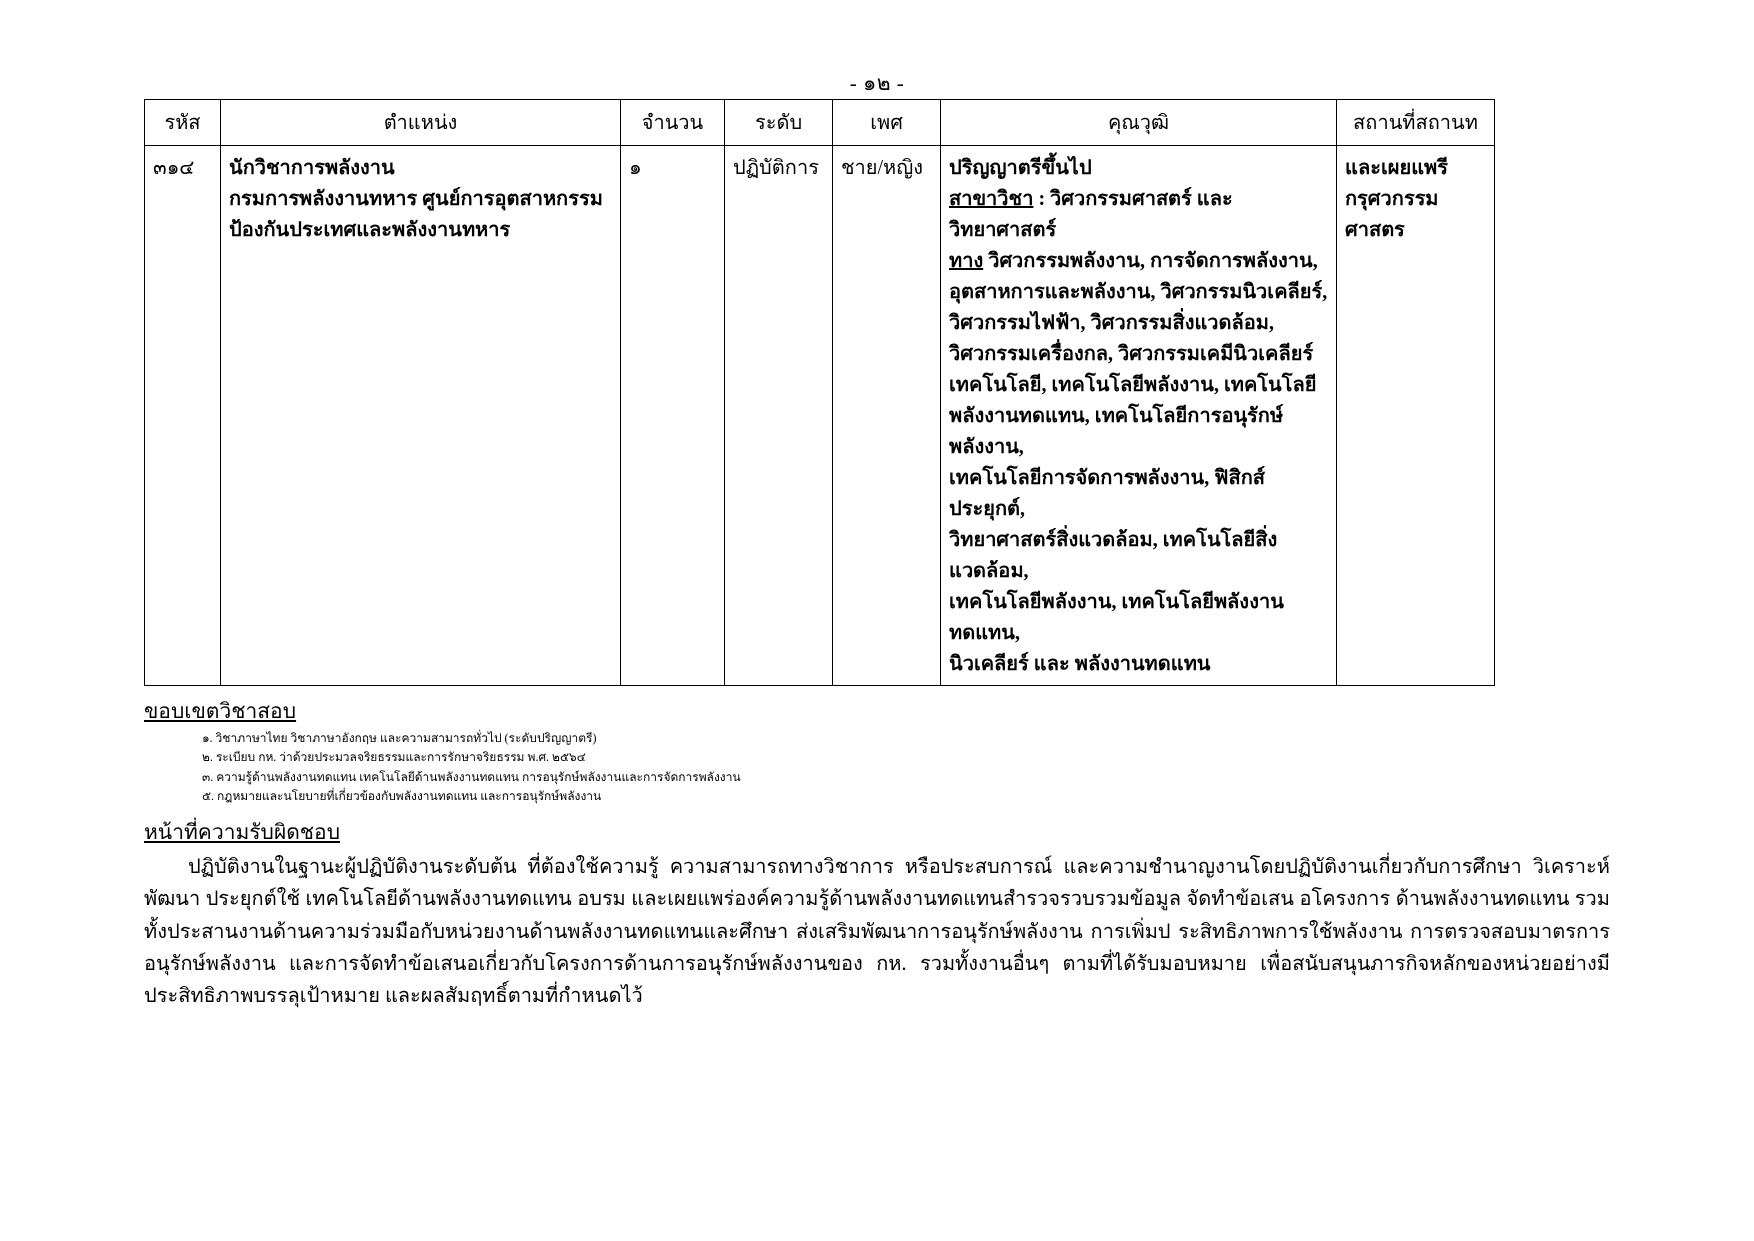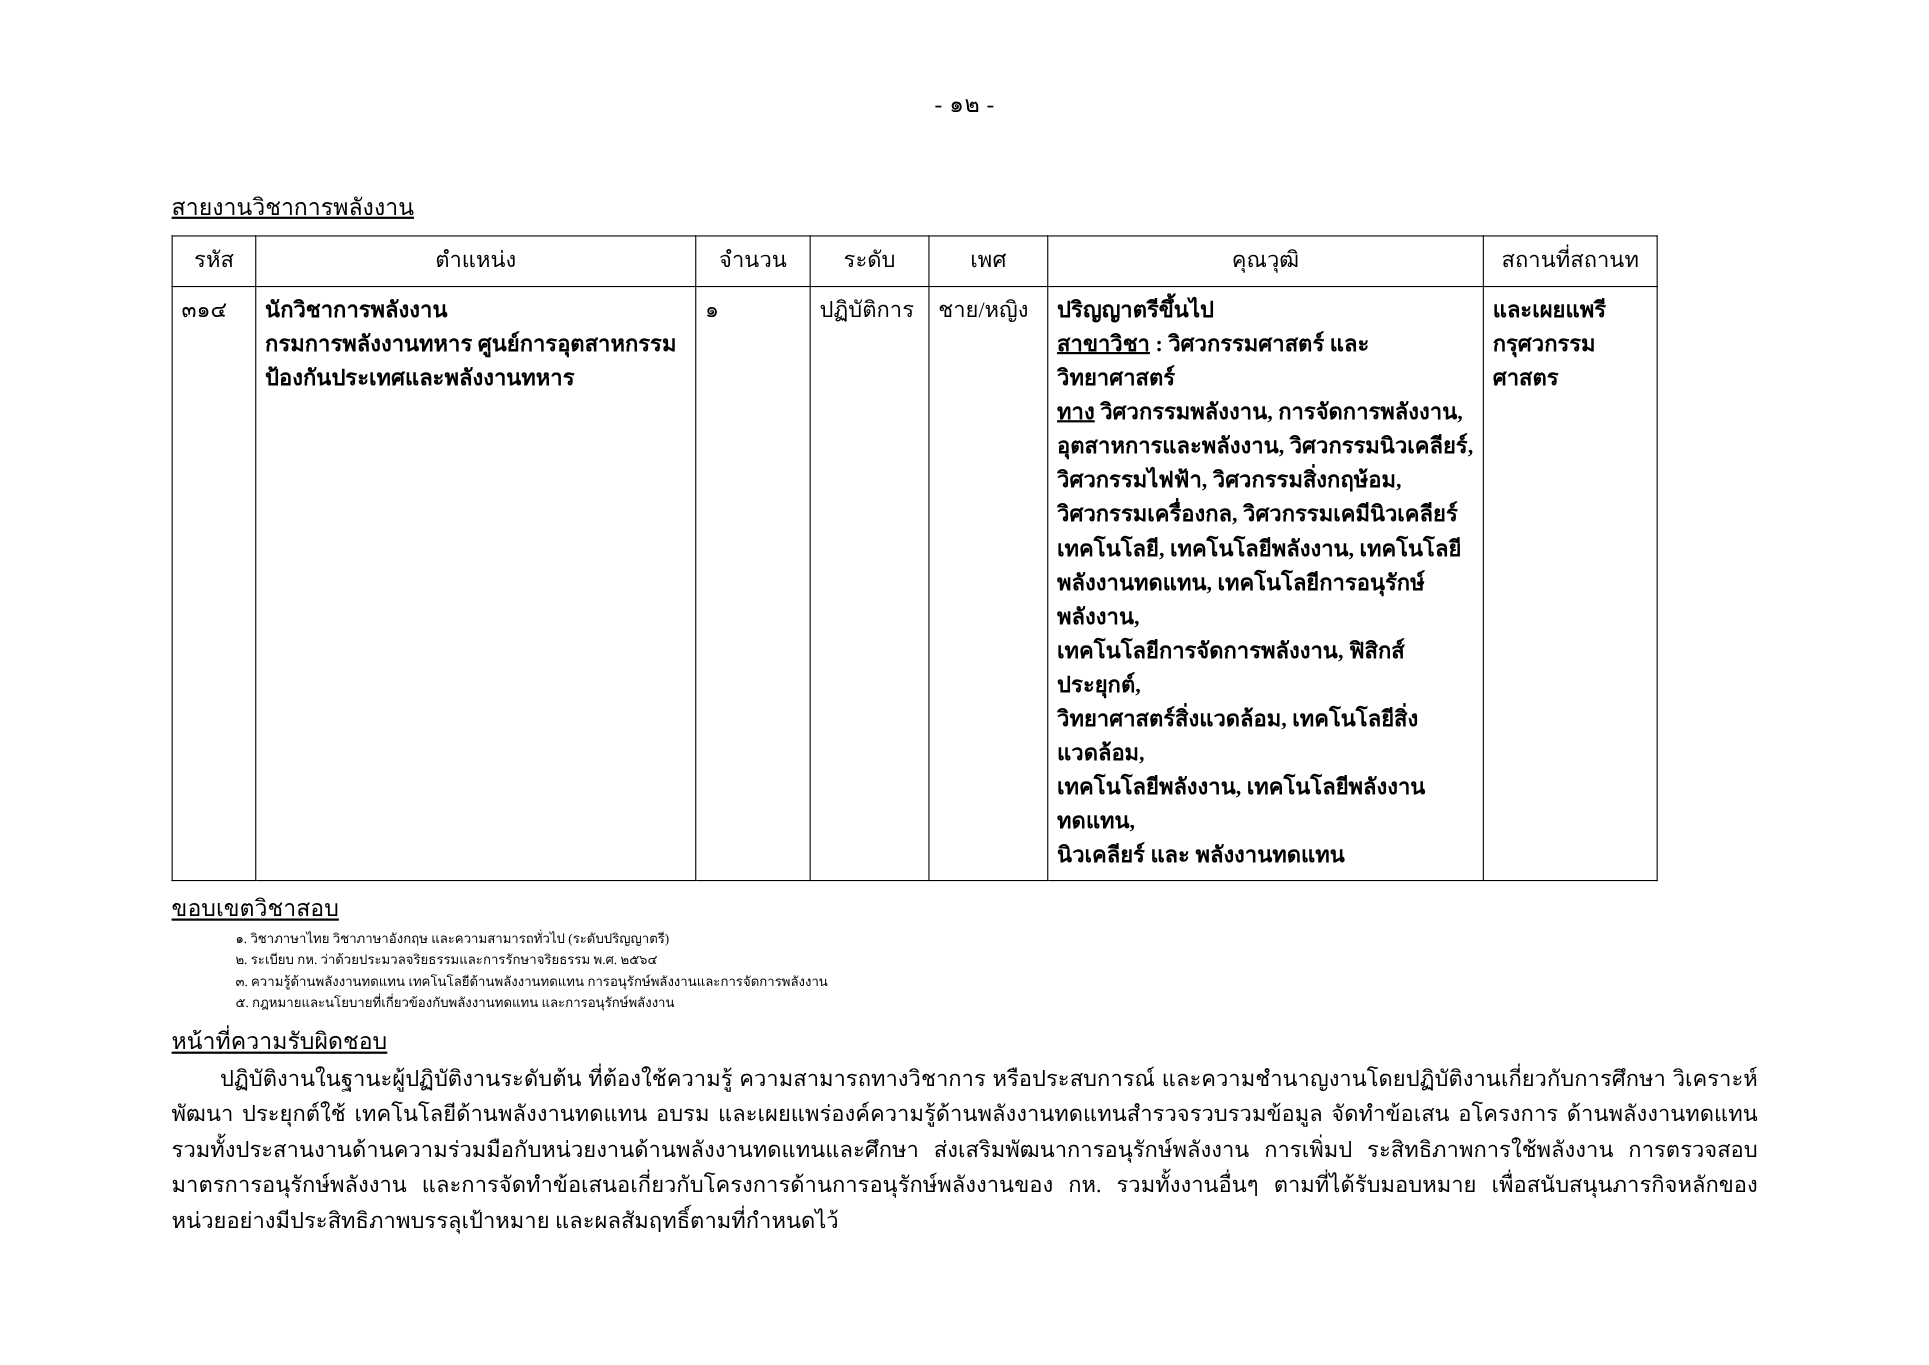--- a/index.html
+++ b/index.html
@@ -12,21 +12,21 @@
     height: 1241px;
     font-family: "Liberation Serif", "DejaVu Serif", serif;
     color: #000000;
     position: relative;
   }
   .page {
     position: relative;
     width: 1754px;
     height: 1241px;
     box-sizing: border-box;
-    padding: 16px;
+    padding: 4px;
   }
   .page-number {
     text-align: center;
     font-size: 21px;
     padding-top: 62px;
     letter-spacing: 0.5px;
   }
   .content {
     padding-left: 140px;
     padding-right: 140px;
@@ -100,21 +100,20 @@
 </style>
 </head>
 <body>
 
 <div class="page">
 
   <div class="page-number">- ๑๒ -</div>
 
   <div class="content">
 
-    <div class="section-heading">สายงานวิชาการพลังงาน</div>
 
     <table class="main-table">
       <colgroup>
         <col class="col-code">
         <col class="col-position">
         <col class="col-amount">
         <col class="col-level">
         <col class="col-gender">
         <col class="col-qual">
         <col class="col-place">
@@ -139,21 +138,21 @@
             <span class="qual-line">ป้องกันประเทศและพลังงานทหาร</span>
           </td>
           <td class="center cell-body">๑</td>
           <td class="center cell-body">ปฏิบัติการ</td>
           <td class="center cell-body">ชาย/หญิง</td>
           <td class="cell-body">
             <span class="qual-line">ปริญญาตรีขึ้นไป</span>
             <span class="qual-line"><span class="u">สาขาวิชา</span><span> : วิศวกรรมศาสตร์ และ วิทยาศาสตร์</span></span>
             <span class="qual-line"><span class="u">ทาง</span><span> วิศวกรรมพลังงาน, การจัดการพลังงาน,</span></span>
             <span class="qual-line">อุตสาหการและพลังงาน, วิศวกรรมนิวเคลียร์,</span>
-            <span class="qual-line">วิศวกรรมไฟฟ้า, วิศวกรรมสิ่งกฤษ้อม,</span>
+            <span class="qual-line">วิศวกรรมไฟฟ้า, วิศวกรรมสิ่งแวดล้อม,</span>
             <span class="qual-line">วิศวกรรมเครื่องกล, วิศวกรรมเคมีนิวเคลียร์</span>
             <span class="qual-line">เทคโนโลยี, เทคโนโลยีพลังงาน, เทคโนโลยี</span>
             <span class="qual-line">พลังงานทดแทน, เทคโนโลยีการอนุรักษ์พลังงาน,</span>
             <span class="qual-line">เทคโนโลยีการจัดการพลังงาน, ฟิสิกส์ประยุกต์,</span>
             <span class="qual-line">วิทยาศาสตร์สิ่งแวดล้อม, เทคโนโลยีสิ่งแวดล้อม,</span>
             <span class="qual-line">เทคโนโลยีพลังงาน, เทคโนโลยีพลังงานทดแทน,</span>
             <span class="qual-line">นิวเคลียร์ และ พลังงานทดแทน</span>
           </td>
           <td class="cell-body">
             <span class="qual-line">และเผยแพรี</span>

